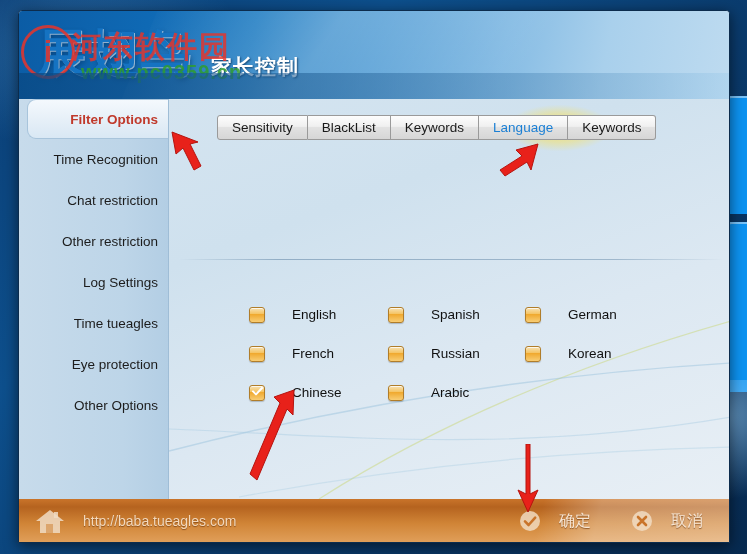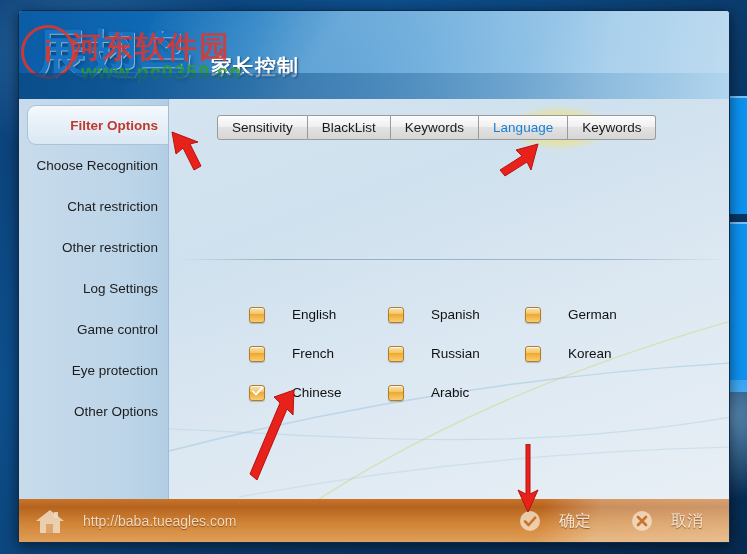--- a/index.html
+++ b/index.html
@@ -105,21 +105,20 @@
     display: flex;
     background: #e9eef3;
   }
 
   #sidebar {
     position: relative;
     width: 150px;
     flex: 0 0 150px;
     background: linear-gradient(to right, #c7dbeb 0%, #bdd5e8 70%, #b3cee4 100%);
     border-right: 1px solid #9fbdd6;
-    padding-top: 6px;
   }
   .side-item {
     height: 41px;
     display: flex; align-items: center; justify-content: flex-end;
     padding-right: 10px;
     font-size: 13.5px;
     color: #1c1c1c;
     cursor: default;
     white-space: nowrap;
   }
@@ -273,33 +272,33 @@
       <div id="wm-green">www.pc0359.cn</div>
     </div>
 
     <div id="body-area">
 
       <div id="sidebar">
         <div class="side-item active">
           <span>Filter Options</span>
         </div>
         <div class="side-item">
-          <span>Choose Recognition</span>
+          <span>Time Recognition</span>
         </div>
         <div class="side-item">
           <span>Chat restriction</span>
         </div>
         <div class="side-item">
           <span>Other restriction</span>
         </div>
         <div class="side-item">
           <span>Log Settings</span>
         </div>
         <div class="side-item">
-          <span>Game control</span>
+          <span>Time tueagles</span>
         </div>
         <div class="side-item">
           <span>Eye protection</span>
         </div>
         <div class="side-item">
           <span>Other Options</span>
         </div>
       </div>
 
       <div id="content">

